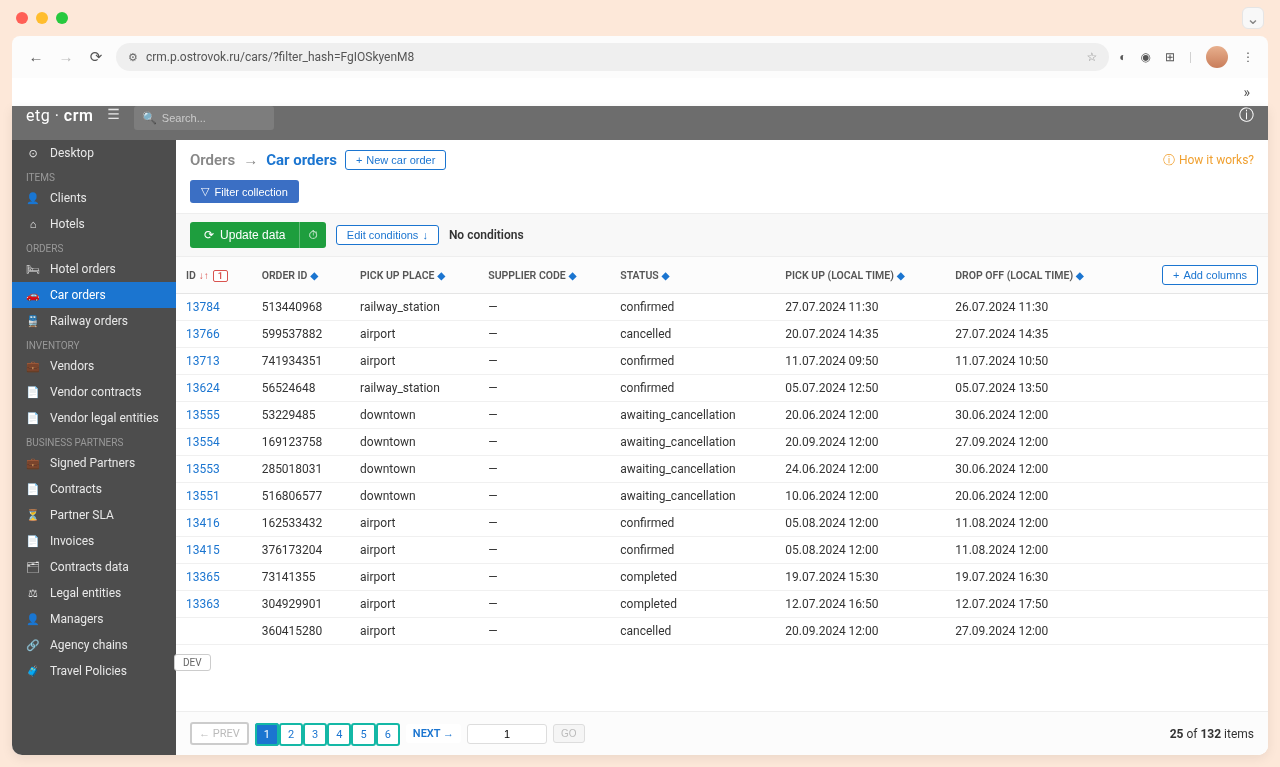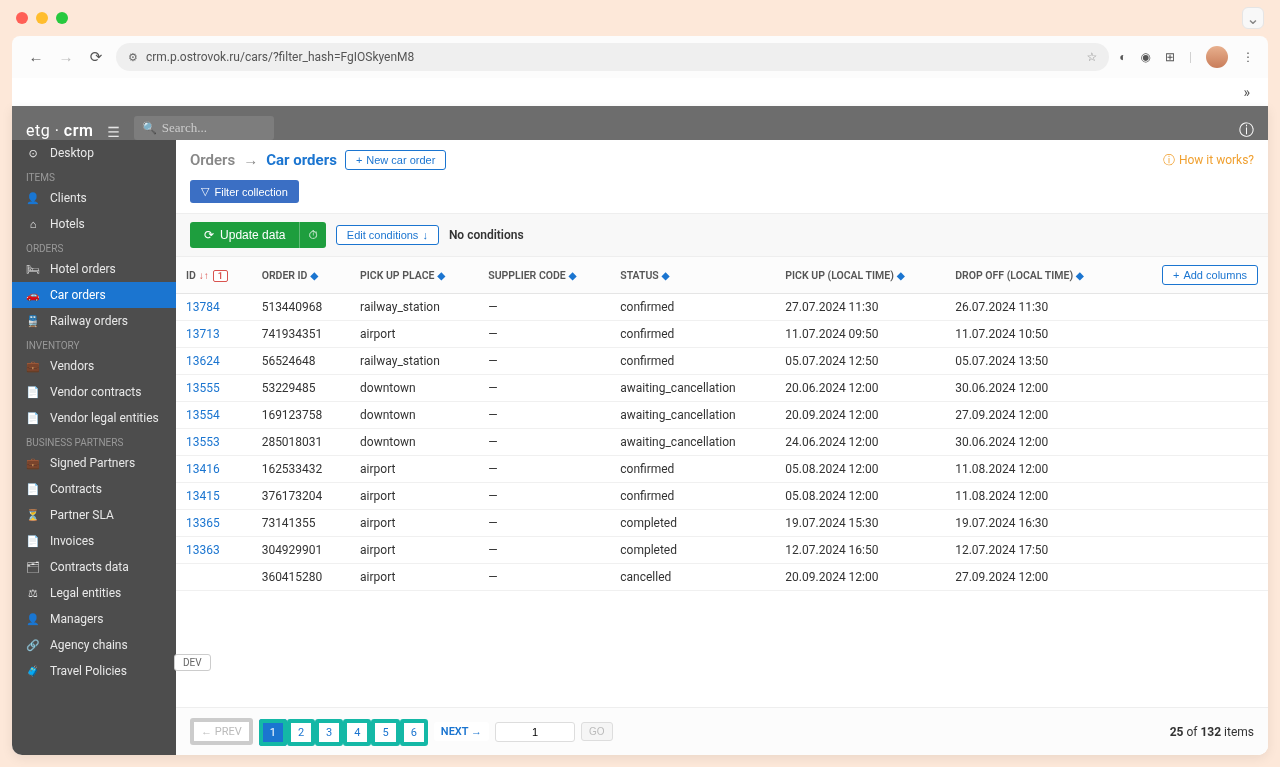--- a/index.html
+++ b/index.html
@@ -15,26 +15,26 @@
 .urlbar { height: 42px; background: #fcfcfc; display: flex; align-items: center; padding: 0 14px; gap: 10px; margin: 0 12px; border-radius: 8px 8px 0 0;}
 .urlbar .nav-ico { color: #555; cursor: pointer; font-size: 15px; width: 20px; text-align: center; }
 .urlbar .addr { flex: 1; background: #efefef; border-radius: 14px; height: 28px; display: flex; align-items: center; padding: 0 12px; font-size: 12px; color: #555; gap: 8px;}
 .urlbar .addr .lock { color: #666; font-size: 11px; }
 .urlbar .right-icons { display: flex; gap: 14px; align-items: center; color: #555; }
 .urlbar .right-icons span { cursor: pointer; }
 .urlbar .avatar { width: 22px; height: 22px; border-radius: 50%; background: linear-gradient(#e8b08e,#c97d5a); }
 .tabbar { height: 28px; background: #fff; display: flex; align-items: center; justify-content: flex-end; padding: 0 18px; margin: 0 12px;}
 .tabbar .more { color: #555; cursor: pointer; font-size: 14px;}
 .appsh { background: #fff; margin: 0 12px; border-radius: 0 0 10px 10px; overflow: hidden; height: 649px; display: flex; flex-direction: column; box-shadow: 0 3px 12px rgba(0,0,0,0.08);}
-.apph { background: #6d6d6d; height: 34px; display: flex; align-items: flex-end; padding: 0 14px; gap: 14px; color: #fff; }
+.apph { background: #6d6d6d; height: 34px; display: flex; align-items: flex-start; padding: 0 14px; gap: 14px; color: #fff; }
 .apph .logo { font-size: 16px; letter-spacing: 0.5px; font-weight: 400; }
 .apph .logo b { font-weight: 600; }
 .apph .menu-ico { cursor: pointer; color: #e5e5e5; font-size: 14px;}
 .apph .search { background: #7d7d7d; border-radius: 3px; height: 24px; display: flex; align-items: center; padding: 0 8px; width: 140px; }
-.apph .search input { background: transparent; border: none; color: #ddd; font-size: 13px; width: 100%; outline: none; font-family: Liberation Serif, serif;}
+.apph .search input { background: transparent; border: none; color: #ddd; font-size: 11px; width: 100%; outline: none;}
 .apph .search input::placeholder { color: #ccc; }
 .apph .help { margin-left: auto; cursor: pointer; font-size: 15px;}
 .appbody { display: flex; flex: 1; overflow: hidden; }
 .sidebar { width: 164px; background: #4d4d4d; color: #ddd; overflow-y: auto; font-size: 12px;}
 .sidebar .sec-title { color: #999; font-size: 10px; padding: 6px 14px 2px; text-transform: uppercase; }
 .sidebar .item { display: flex; align-items: center; gap: 10px; padding: 6px 14px; cursor: pointer; color: #e8e8e8;}
 .sidebar .item.active { background: #1b75d0; color: #fff; }
 .sidebar .item .ico { width: 14px; text-align: center; font-size: 11px; }
 .content { flex: 1; display: flex; flex-direction: column; overflow: hidden; background: #fff;}
 .crumbs { padding: 10px 14px; display: flex; align-items: center; gap: 8px; }
@@ -53,21 +53,21 @@
 .tablewrap { flex: 1; overflow: auto; }
 table { width: 100%; border-collapse: collapse; }
 thead th { text-align: left; font-size: 10.5px; color: #555; font-weight: 600; padding: 8px 10px; border-bottom: 1px solid #e5e5e5; background: #fcfcfc; white-space: nowrap;}
 thead th .sortico { color: #1b75d0; margin-left: 3px; font-size: 10px;}
 thead th .sortico.red { color: #d9534f; }
 thead th .badge1 { background: #fff; border: 1px solid #d9534f; color: #d9534f; padding: 0 4px; border-radius: 2px; font-size: 9px; margin-left: 4px;}
 tbody td { padding: 6px 10px; font-size: 12px; color: #333; border-bottom: 1px solid #f0f0f0; white-space: nowrap;}
 tbody td.idcell a { color: #1b75d0; text-decoration: none; }
 .addcol { float: right; }
 .pager { padding: 10px 14px; display: flex; align-items: center; gap: 6px; background: #fcfcfc; border-top: 1px solid #eee;}
-.pager .pbtn { border: 4px solid #14b8a6; color: #1b75d0; background: #fff; border-radius: 3px; padding: 3px 7px; font-size: 11px; cursor: pointer; min-width: 22px; text-align: center;}
+.pager .pbtn { border: 2px solid #14b8a6; color: #1b75d0; background: #fff; border-radius: 3px; padding: 3px 7px; font-size: 11px; cursor: pointer; min-width: 22px; text-align: center;}
 .pager .pbtn.active { background: #1b75d0; color: #fff; }
 .pager .pbtn.dis { border-color: #ccc; color: #bbb; cursor: default; }
 .pager .goin { width: 80px; text-align: center; border: 1px solid #ddd; border-radius: 3px; padding: 3px; font-size: 11px;}
 .pager .gobtn { border: 1px solid #ddd; color: #bbb; background: #f5f5f5; border-radius: 3px; padding: 3px 7px; font-size: 10px; cursor: pointer;}
 .pager .count { margin-left: auto; font-size: 12px; color: #333; }
 .devtag { position: absolute; left: 174px; bottom: 96px; background: #fff; border: 1px solid #ccc; padding: 2px 8px; font-size: 10px; border-radius: 3px; color: #666;}
 </style>
 </head>
 <body>
 
@@ -256,20 +256,30 @@
                   <td class="idcell"><a href="#">13784</a></td>
     <td>513440968</td>
     <td>railway_station</td>
     <td>—</td>
     <td>confirmed</td>
     <td>27.07.2024 11:30</td>
     <td>26.07.2024 11:30</td>
     <td></td>
                 </tr>
                 <tr>
+                  <td class="idcell"><a href="#">13766</a></td>
+    <td>599537882</td>
+    <td>airport</td>
+    <td>—</td>
+    <td>cancelled</td>
+    <td>20.07.2024 14:35</td>
+    <td>27.07.2024 14:35</td>
+    <td></td>
+                </tr>
+                <tr>
                   <td class="idcell"><a href="#">13713</a></td>
     <td>741934351</td>
     <td>airport</td>
     <td>—</td>
     <td>confirmed</td>
     <td>11.07.2024 09:50</td>
     <td>11.07.2024 10:50</td>
     <td></td>
                 </tr>
                 <tr>
@@ -303,20 +313,30 @@
     <td></td>
                 </tr>
                 <tr>
                   <td class="idcell"><a href="#">13553</a></td>
     <td>285018031</td>
     <td>downtown</td>
     <td>—</td>
     <td>awaiting_cancellation</td>
     <td>24.06.2024 12:00</td>
     <td>30.06.2024 12:00</td>
+    <td></td>
+                </tr>
+                <tr>
+                  <td class="idcell"><a href="#">13551</a></td>
+    <td>516806577</td>
+    <td>downtown</td>
+    <td>—</td>
+    <td>awaiting_cancellation</td>
+    <td>10.06.2024 12:00</td>
+    <td>20.06.2024 12:00</td>
     <td></td>
                 </tr>
                 <tr>
                   <td class="idcell"><a href="#">13416</a></td>
     <td>162533432</td>
     <td>airport</td>
     <td>—</td>
     <td>confirmed</td>
     <td>05.08.2024 12:00</td>
     <td>11.08.2024 12:00</td>

